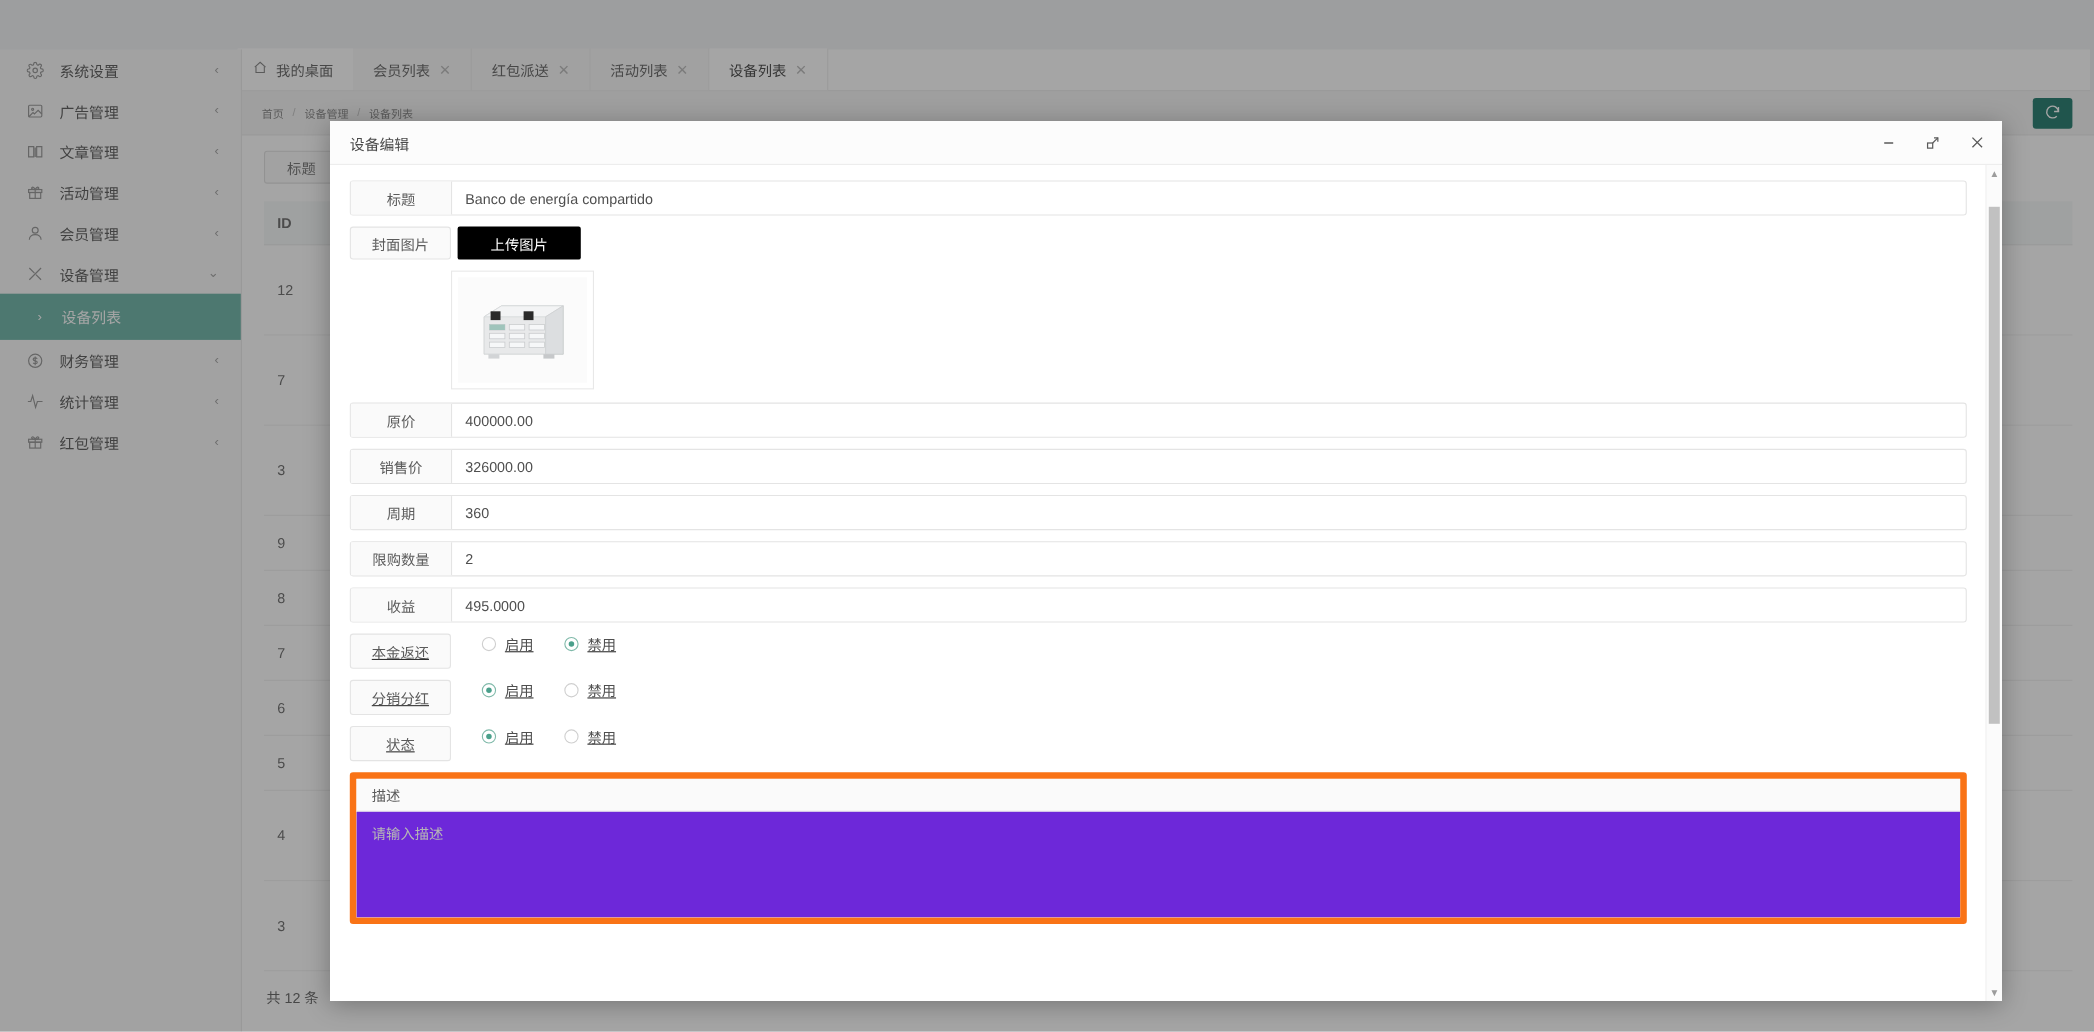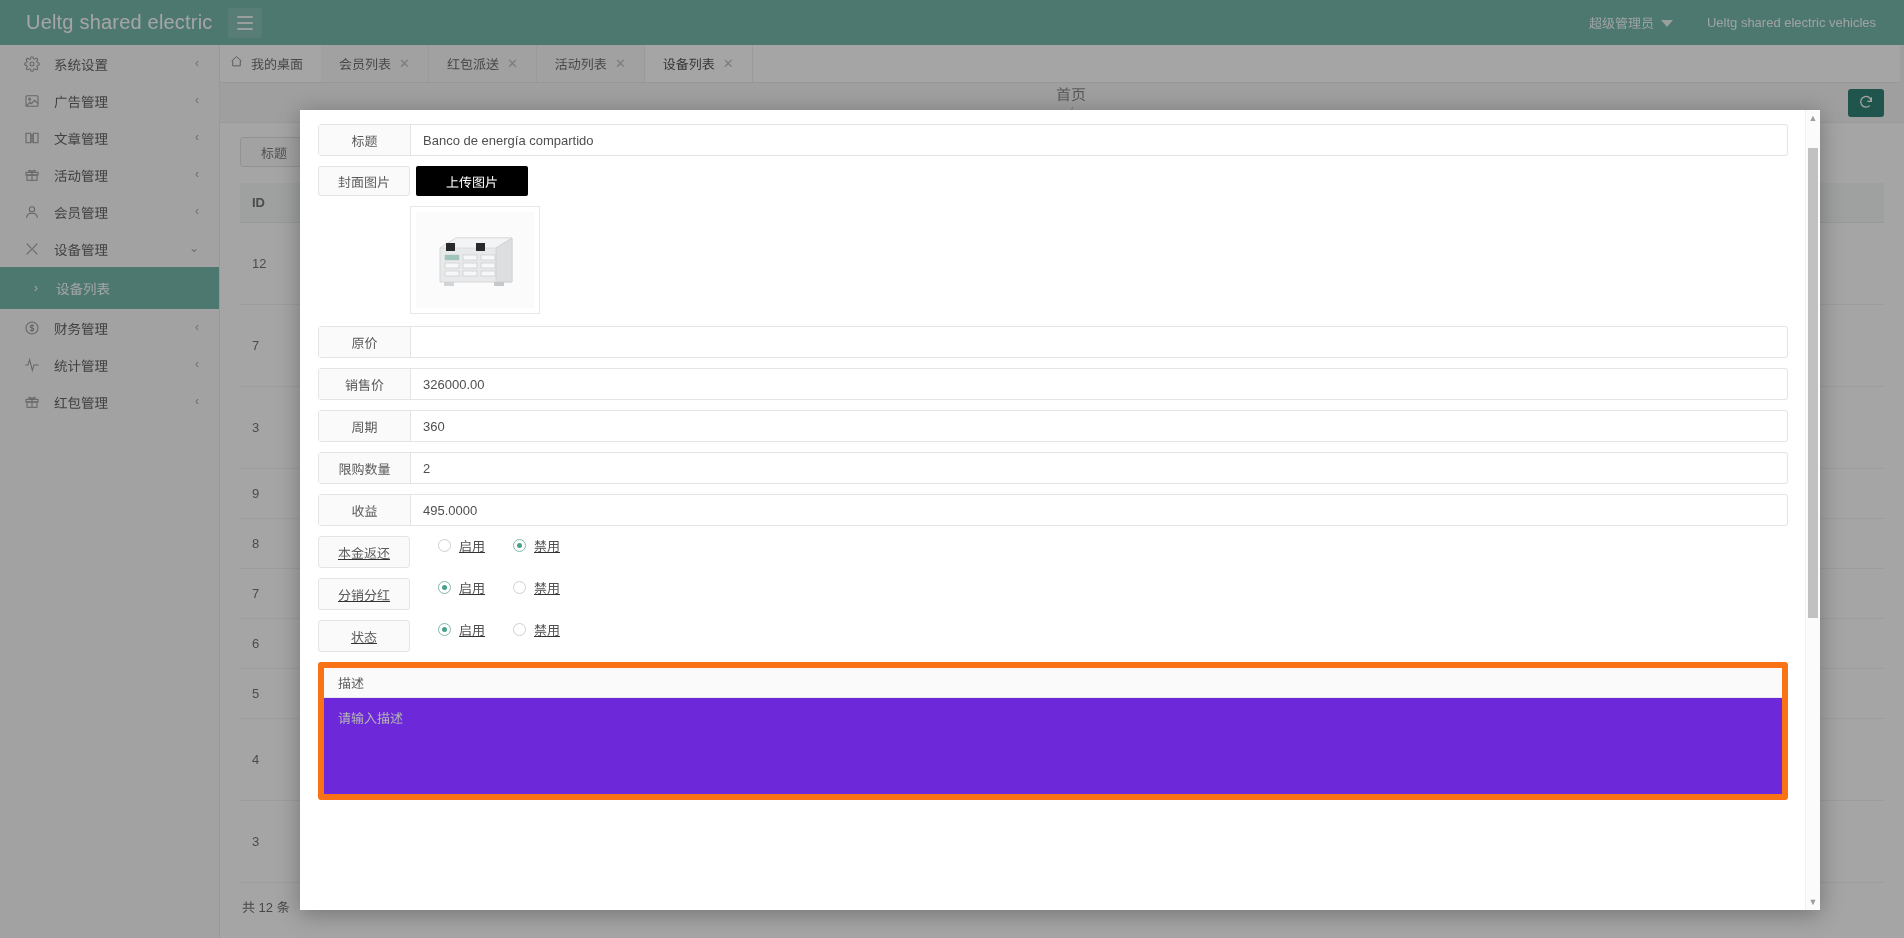--- a/index.html
+++ b/index.html
@@ -121,24 +121,23 @@
   .tab .tab-close { color:#b3b3b3; font-size:13px; line-height:1; }
   .home-icon { display:inline-block; }
 
   
   .crumbbar {
     position:absolute; top:83px; left:220px;
     width:1684px; height:40px;
     background:#f4f4f4;
     display:flex; align-items:center;
     padding-left: 18px;
-    font-size:15px; color:#777;
+    font-size:10px; color:#777;
     z-index:5;
     border-bottom:1px solid #ececec;
-    flex-direction:column;
   }
   .crumb { color:#777; }
   .crumb-sep { margin: 0 8px; color:#bbb; }
   .refresh-btn {
     position:absolute; right: 20px; top: 6px;
     width: 36px; height: 28px;
     background:#0d6e5f;
     border-radius:3px;
     display:flex;align-items:center;justify-content:center;
     cursor:pointer;
@@ -327,35 +326,20 @@
     top: 22px; height: 470px;
     background:#c1c1c1; border-radius:0;
     cursor:pointer;
   }
 </style>
 </head>
 <body>
 
 <div id="app">
 
-  <div class="topbar">
-    <div class="brand">Ueltg shared electric</div>
-    <div class="hamburger">
-      <span></span>
-        <span></span>
-        <span></span>
-    </div>
-    <div class="topbar-right">
-      <div class="user-menu">
-        <span>超级管理员</span>
-        <span class="caret-down"></span>
-      </div>
-      <div class="corp-name">Ueltg shared electric vehicles</div>
-    </div>
-  </div>
 
   <div class="sidebar">
 
     <div class="menu-item">
       <span class="menu-icon">
         <svg width="16" height="16" viewBox="0 0 24 24" fill="none" stroke="#8c8c8c" stroke-width="1.6">
           <circle cx="12" cy="12" r="3"></circle>
           <path d="M19.4 15a1.6 1.6 0 0 0 .3 1.8l.1.1a2 2 0 1 1-2.8 2.8l-.1-.1a1.6 1.6 0 0 0-1.8-.3 1.6 1.6 0 0 0-1 1.5V21a2 2 0 1 1-4 0v-.1a1.6 1.6 0 0 0-1-1.5 1.6 1.6 0 0 0-1.8.3l-.1.1a2 2 0 1 1-2.8-2.8l.1-.1a1.6 1.6 0 0 0 .3-1.8 1.6 1.6 0 0 0-1.5-1H3a2 2 0 1 1 0-4h.1a1.6 1.6 0 0 0 1.5-1 1.6 1.6 0 0 0-.3-1.8l-.1-.1a2 2 0 1 1 2.8-2.8l.1.1a1.6 1.6 0 0 0 1.8.3H9a1.6 1.6 0 0 0 1-1.5V3a2 2 0 1 1 4 0v.1a1.6 1.6 0 0 0 1 1.5 1.6 1.6 0 0 0 1.8-.3l.1-.1a2 2 0 1 1 2.8 2.8l-.1.1a1.6 1.6 0 0 0-.3 1.8V9a1.6 1.6 0 0 0 1.5 1H21a2 2 0 1 1 0 4h-.1a1.6 1.6 0 0 0-1.5 1z"></path>
         </svg>
       </span>
@@ -591,20 +575,42 @@
         </tbody>
     </table>
 
     <div class="total-row">共 12 条</div>
   </div>
 
   <div class="mask"></div>
 
   <div class="modal">
 
+    <div class="modal-head">
+      <div class="modal-title">设备编辑</div>
+      <div class="modal-tools">
+        <span class="tool">
+          <svg width="14" height="14" viewBox="0 0 24 24" stroke="#5a5a5a" stroke-width="2">
+              <path d="M5 12h14"></path>
+            </svg>
+        </span>
+        <span class="tool">
+          <svg width="14" height="14" viewBox="0 0 24 24" fill="none" stroke="#5a5a5a" stroke-width="1.9">
+            <path d="M14 4h6v6"></path>
+              <path d="M20 4l-8 8"></path>
+              <rect x="4" y="12" width="8" height="8"></rect>
+          </svg>
+        </span>
+        <span class="tool">
+          <svg width="15" height="15" viewBox="0 0 24 24" stroke="#5a5a5a" stroke-width="1.9">
+              <path d="M5 5l14 14M19 5L5 19"></path>
+            </svg>
+        </span>
+      </div>
+    </div>
 
     <div class="modal-body">
       <div class="form-scroll">
 
         <div class="frow">
           <div class="lbl">标题</div>
           <div class="val">Banco de energía compartido</div>
         </div>
 
         <div class="upload-row">
@@ -635,20 +641,21 @@
                 <rect x="65" y="59" width="14" height="5"></rect>
             </g>
             <rect x="29" y="43" width="14" height="5" fill="#9fc4bb"></rect>
             <rect x="28" y="70" width="10" height="4" fill="#d2d4d6"></rect>
             <rect x="78" y="70" width="10" height="4" fill="#c6c8ca"></rect>
           </svg>
         </div>
 
         <div class="frow">
           <div class="lbl">原价</div>
+          <div class="val">400000.00</div>
         </div>
 
         <div class="frow">
           <div class="lbl">销售价</div>
           <div class="val">326000.00</div>
         </div>
 
         <div class="frow">
           <div class="lbl">周期</div>
           <div class="val">360</div>

